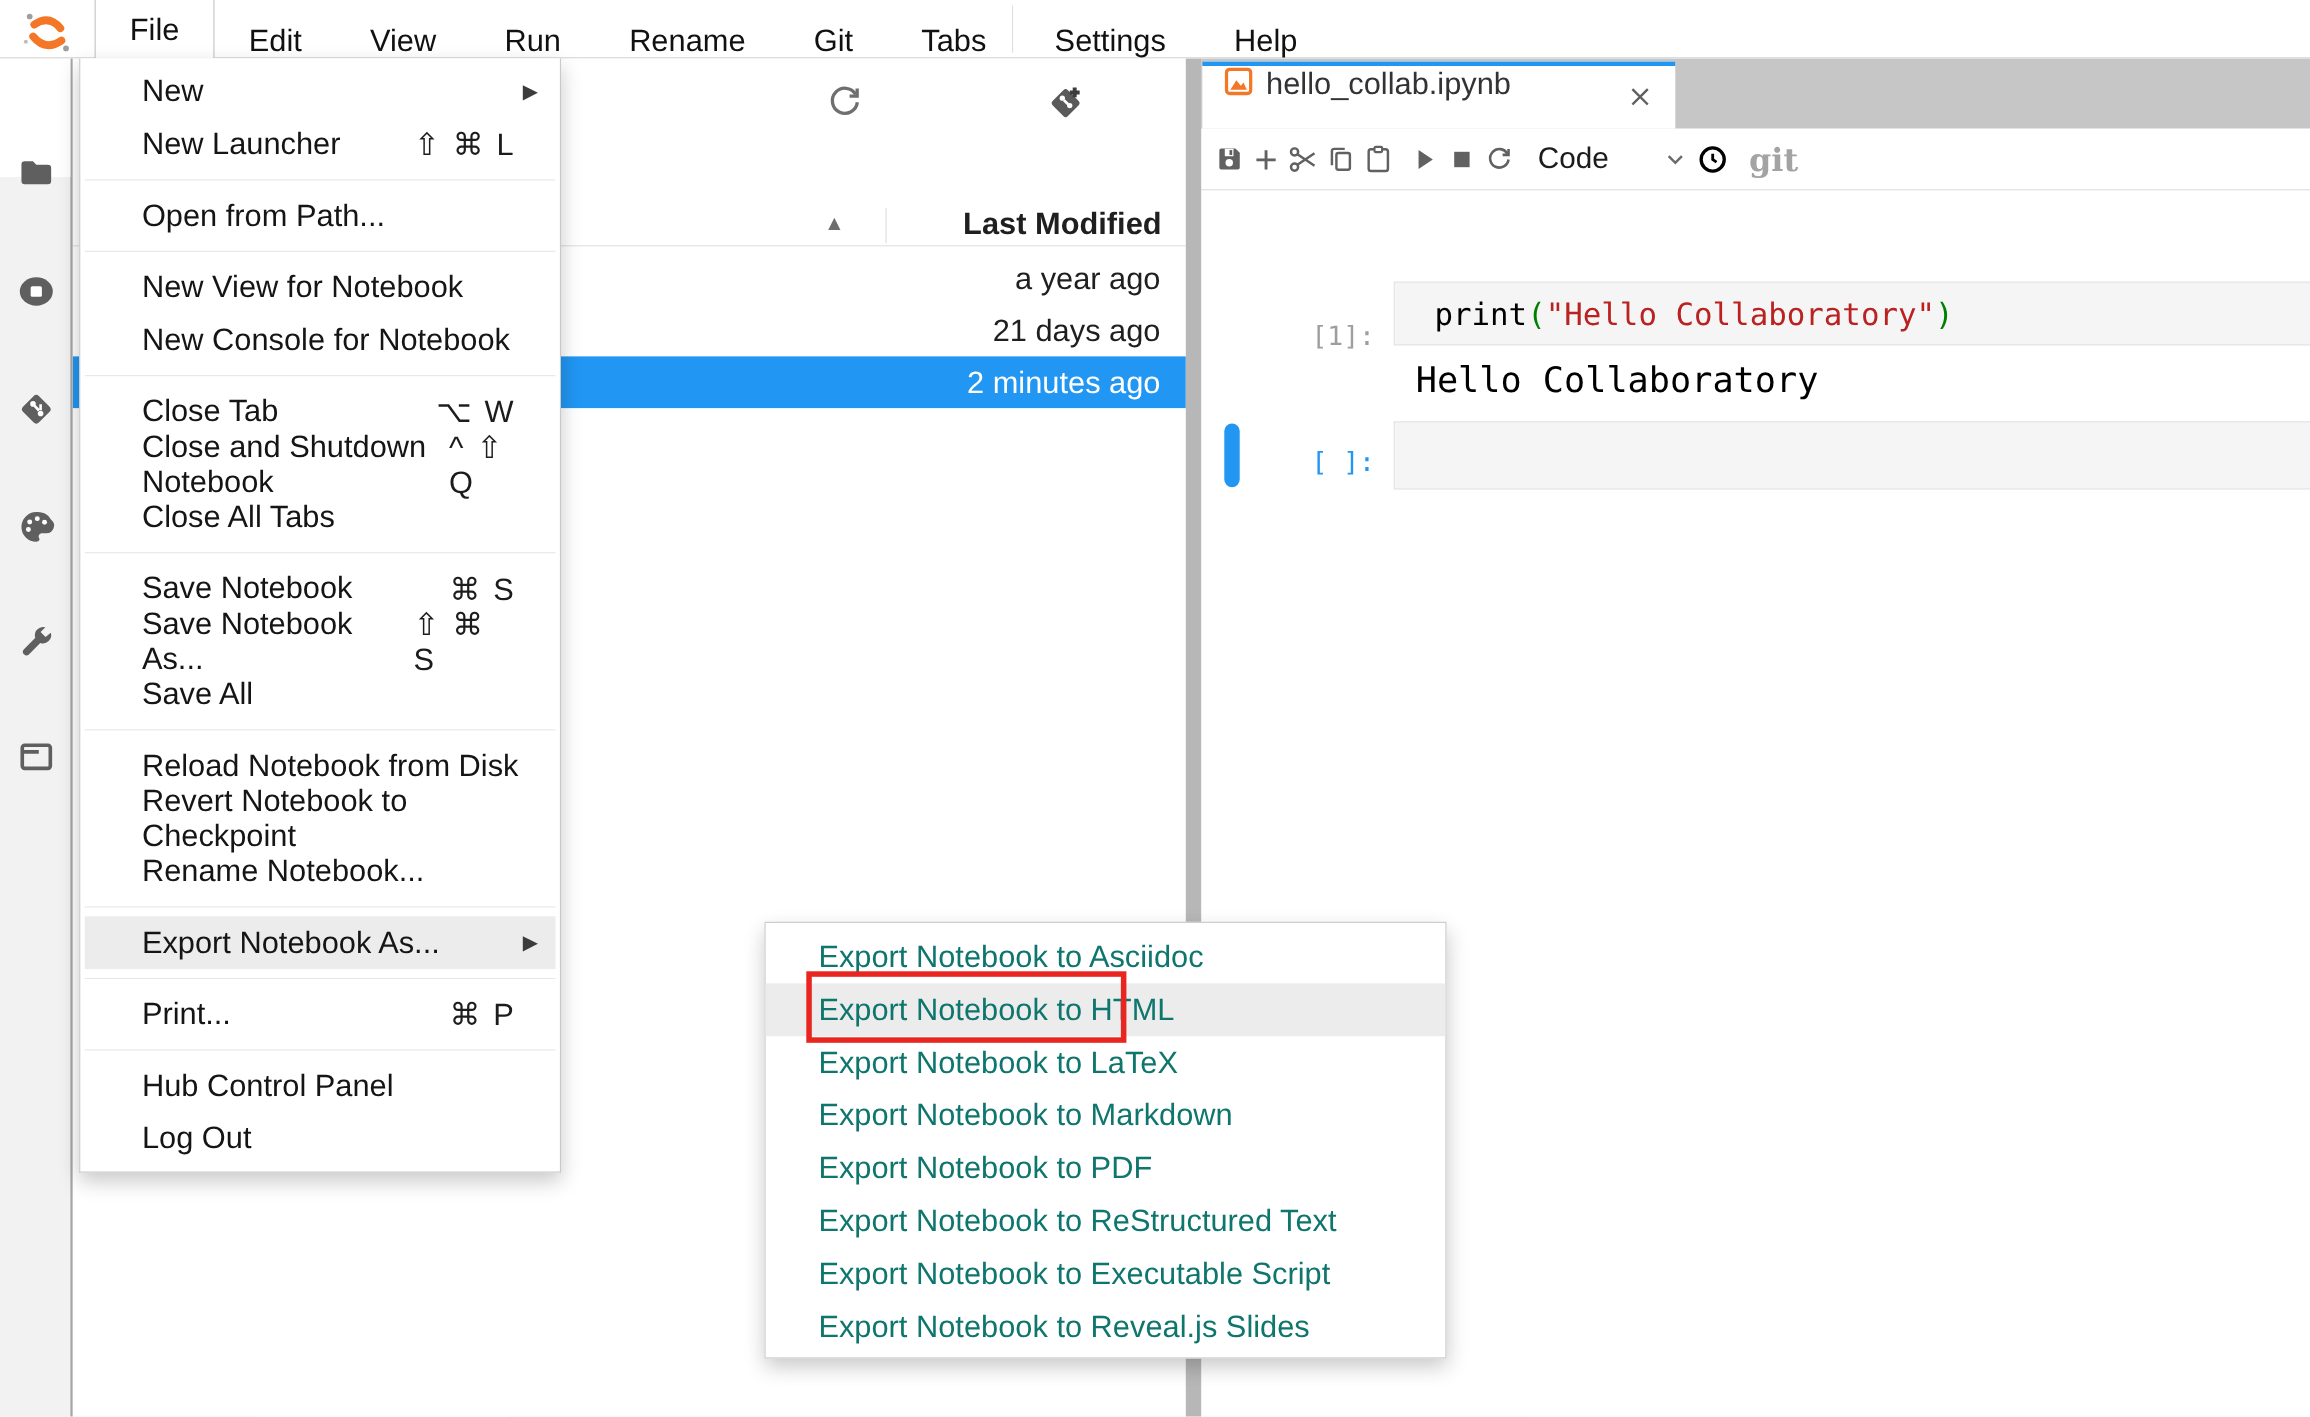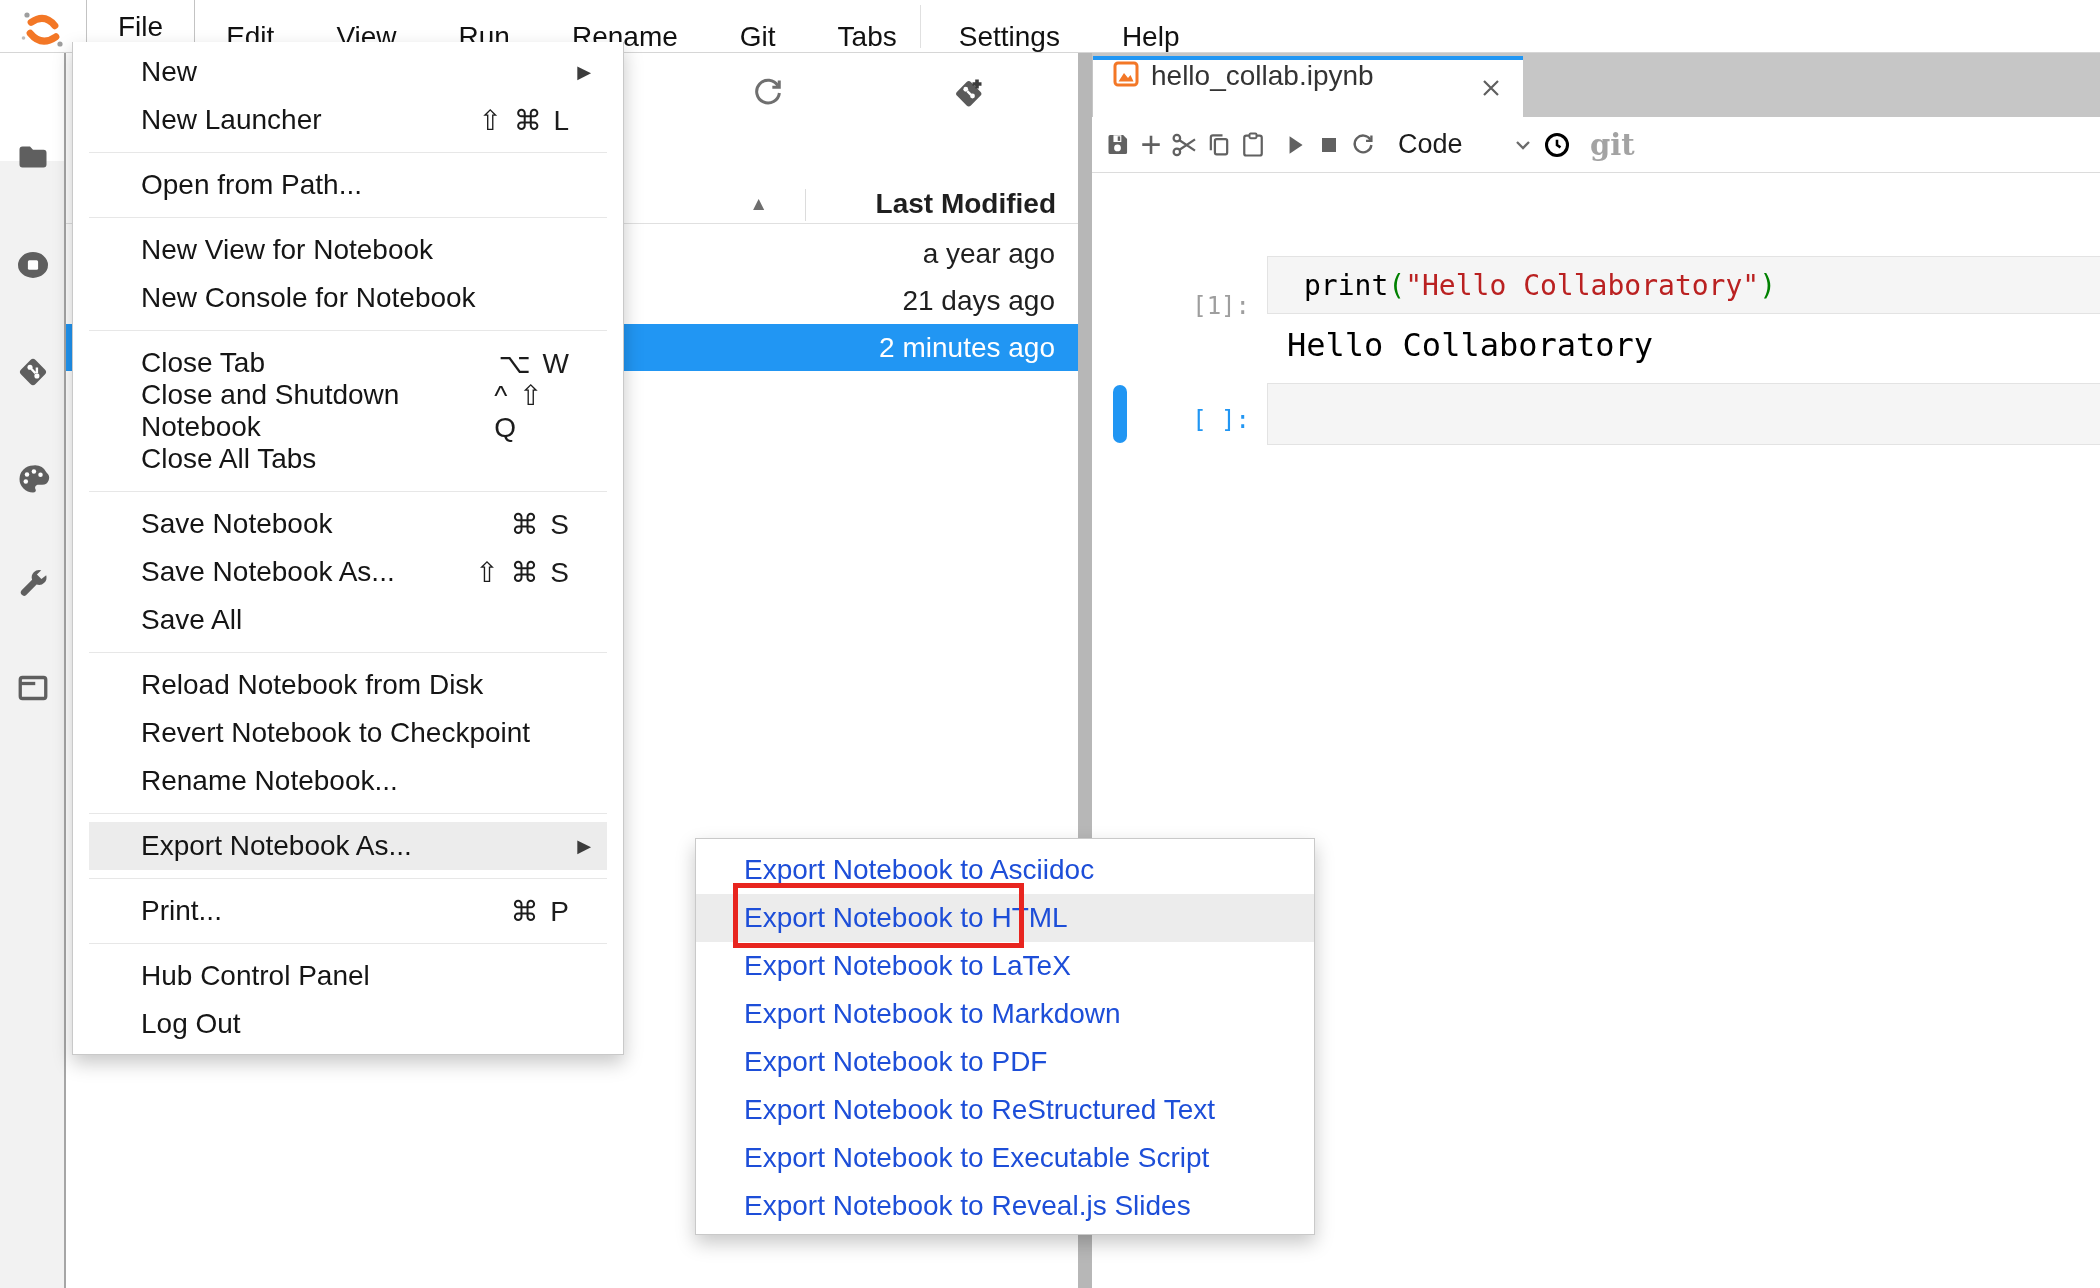--- a/index.html
+++ b/index.html
@@ -75,37 +75,37 @@
   #cell2-box { top:209px; height:62px; }
   .code { font-family:"DejaVu Sans Mono", monospace; font-size:28px; white-space:pre; }
   .tok-func { color:#000000;margin-left:16px; }
   .tok-paren { color:#008000; }
   .tok-str { color:#ba2121; }
   #cell1-output { position:absolute; left:195px; top:152px; font-family:"DejaVu Sans Mono", monospace; font-size:32px; color:#000; }
   #collab-bar { position:absolute; left:21px; top:211px; width:14px; height:58px; border-radius:7px; background:#2196f3; }
 
   
   #file-menu {
-    position:absolute; left:72px; top:42px; width:552px; background:#fff;
+    position:absolute; left:72px; top:53px; width:438px; background:#fff;
     border:1px solid #c9c9c9; border-top:none; box-shadow:0 8px 18px rgba(0,0,0,.22);
-    z-index:40; padding:6px 16px;
+    z-index:40; padding:6px 4px;
   }
   .menu-item { height:48px; display:flex; align-items:center; padding:0 22px 0 52px; font-size:28px; color:#151515; position:relative; }
   .menu-item .shortcut { margin-left:auto; margin-right:14px; font-size:28px; color:#1c1c1c; letter-spacing:2px; }
   .menu-item .subarrow { position:absolute; right:16px; font-size:18px; color:#3c3c3c; }
   .menu-item.hl { background:#ececec; }
   .menu-sep { height:1px; background:#e7e7e7; margin:8px 0; }
 
   
   #export-menu {
     position:absolute; left:695px; top:838px; width:620px; background:#fff;
     border:1px solid #c9c9c9; box-shadow:0 8px 18px rgba(0,0,0,.22);
     z-index:45; padding:7px 0 4px 0;
   }
-  .sub-item { height:48px; display:flex; align-items:center; padding-left:48px; font-size:28px; color:#1d4ed8; }
+  .sub-item { height:48px; display:flex; align-items:center; padding-left:48px; font-size:28px; color:#0f766e; }
   .sub-item.hl { background:#ececec;align-items:center; }
   #red-box { position:absolute; left:37px; top:44px; width:291px; height:65px; border:5px solid #e8251f; z-index:50; pointer-events:none; }
 
   svg { display:block; }
 </style>
 </head>
 <body>
 
 <div id="screen">
 

